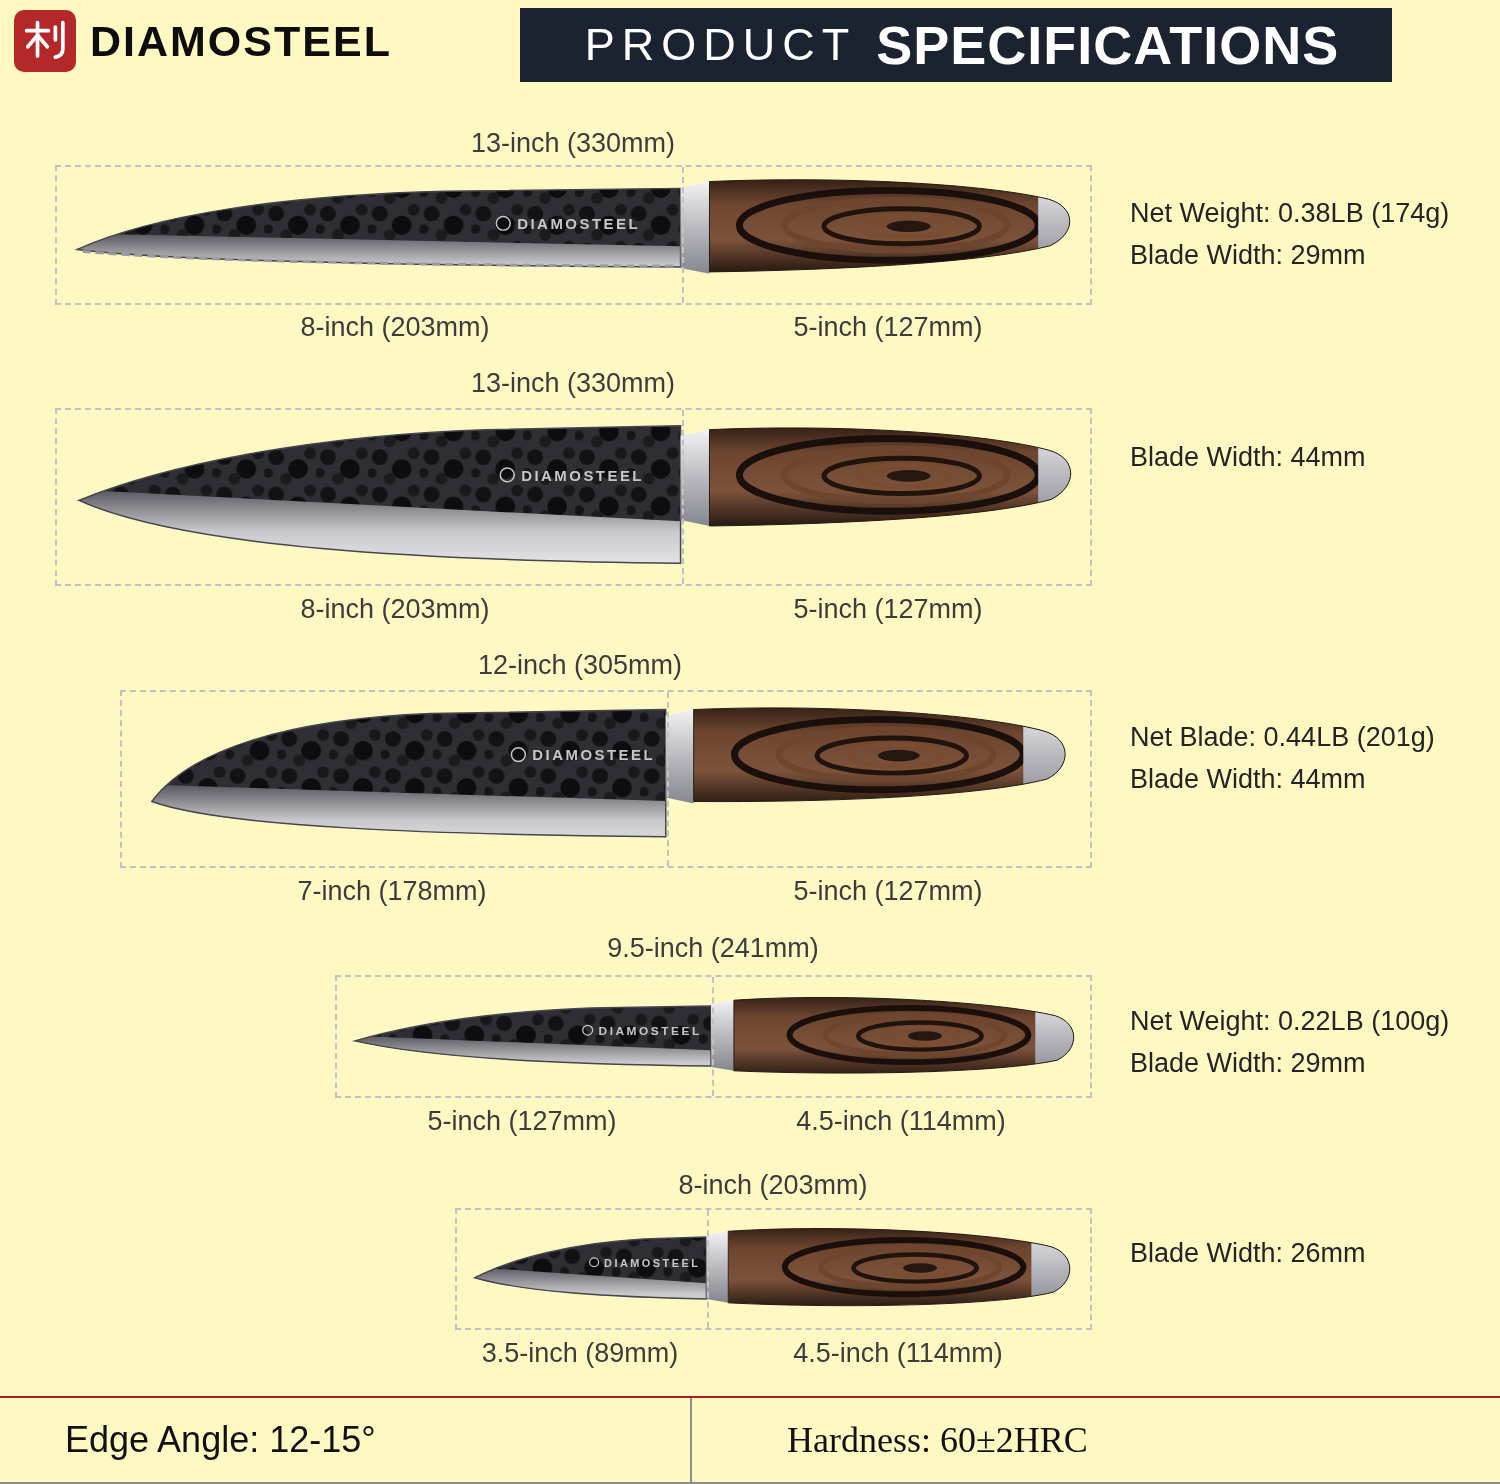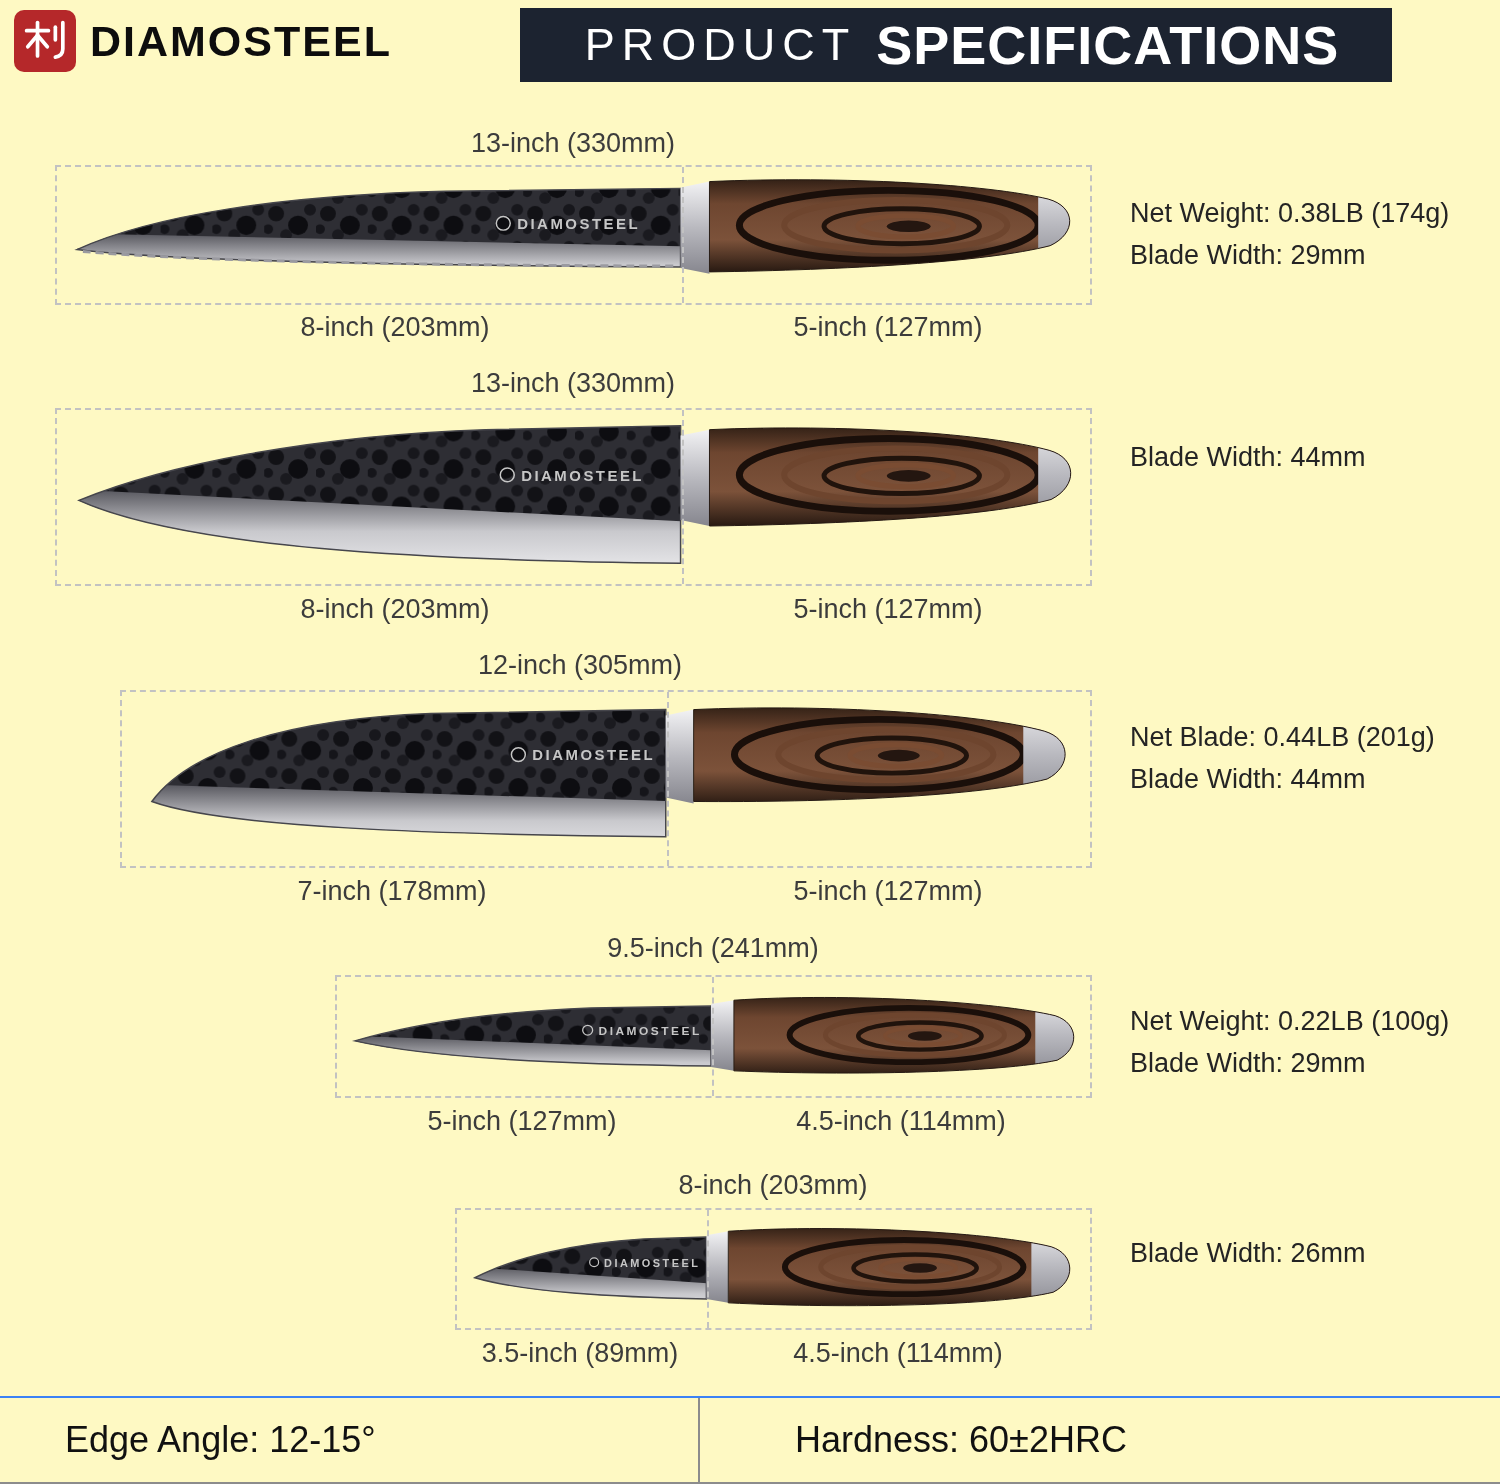--- a/index.html
+++ b/index.html
@@ -20,25 +20,25 @@
   
   .dim-label{position:absolute;transform:translateX(-50%);font-size:27px;color:#3c3c3c;white-space:nowrap;}
   .dim-box{position:absolute;border:2px dashed #c2c2c2;box-sizing:border-box;}
   .dim-divider{position:absolute;top:0;bottom:0;border-left:2px dashed #c2c2c2;}
   .knife{position:absolute;left:0;top:0;width:100%;height:100%;}
   .specs{position:absolute;font-size:27px;color:#242424;line-height:42px;white-space:nowrap;}
 
   .bbrand{fill:#c6c6c6;font-weight:bold;letter-spacing:2.5px;font-family:"Liberation Sans",sans-serif;}
 
   
-  .footer{position:absolute;left:0;right:0;top:1396px;bottom:0;border-top:2px solid #3b82f6;
-          border-bottom:2px solid #8c8c8c;display:flex;box-sizing:border-box;gap:8px;}
+  .footer{position:absolute;left:0;right:0;top:1396px;bottom:0;border-top:2px solid #b91c1c;
+          border-bottom:2px solid #8c8c8c;display:flex;box-sizing:border-box;}
   .footer .cell{display:flex;align-items:center;font-size:36px;color:#111;box-sizing:border-box;}
   .cell-left{width:690px;padding-left:65px;}
-  .cell-right{flex:1;border-left:2px solid #8c8c8c;padding-left:95px;}
+  .cell-right{flex:1;border-left:2px solid #8c8c8c;padding-left:95px;font-family:Liberation Serif, serif;}
 </style>
 </head>
 <body>
 
 <div class="page">
 
   <svg width="0" height="0" style="position:absolute" aria-hidden="true">
     <defs>
       <linearGradient id="gSteel" x1="0" y1="0" x2="0" y2="1">
         <stop offset="0" stop-color="#55555c"></stop>

